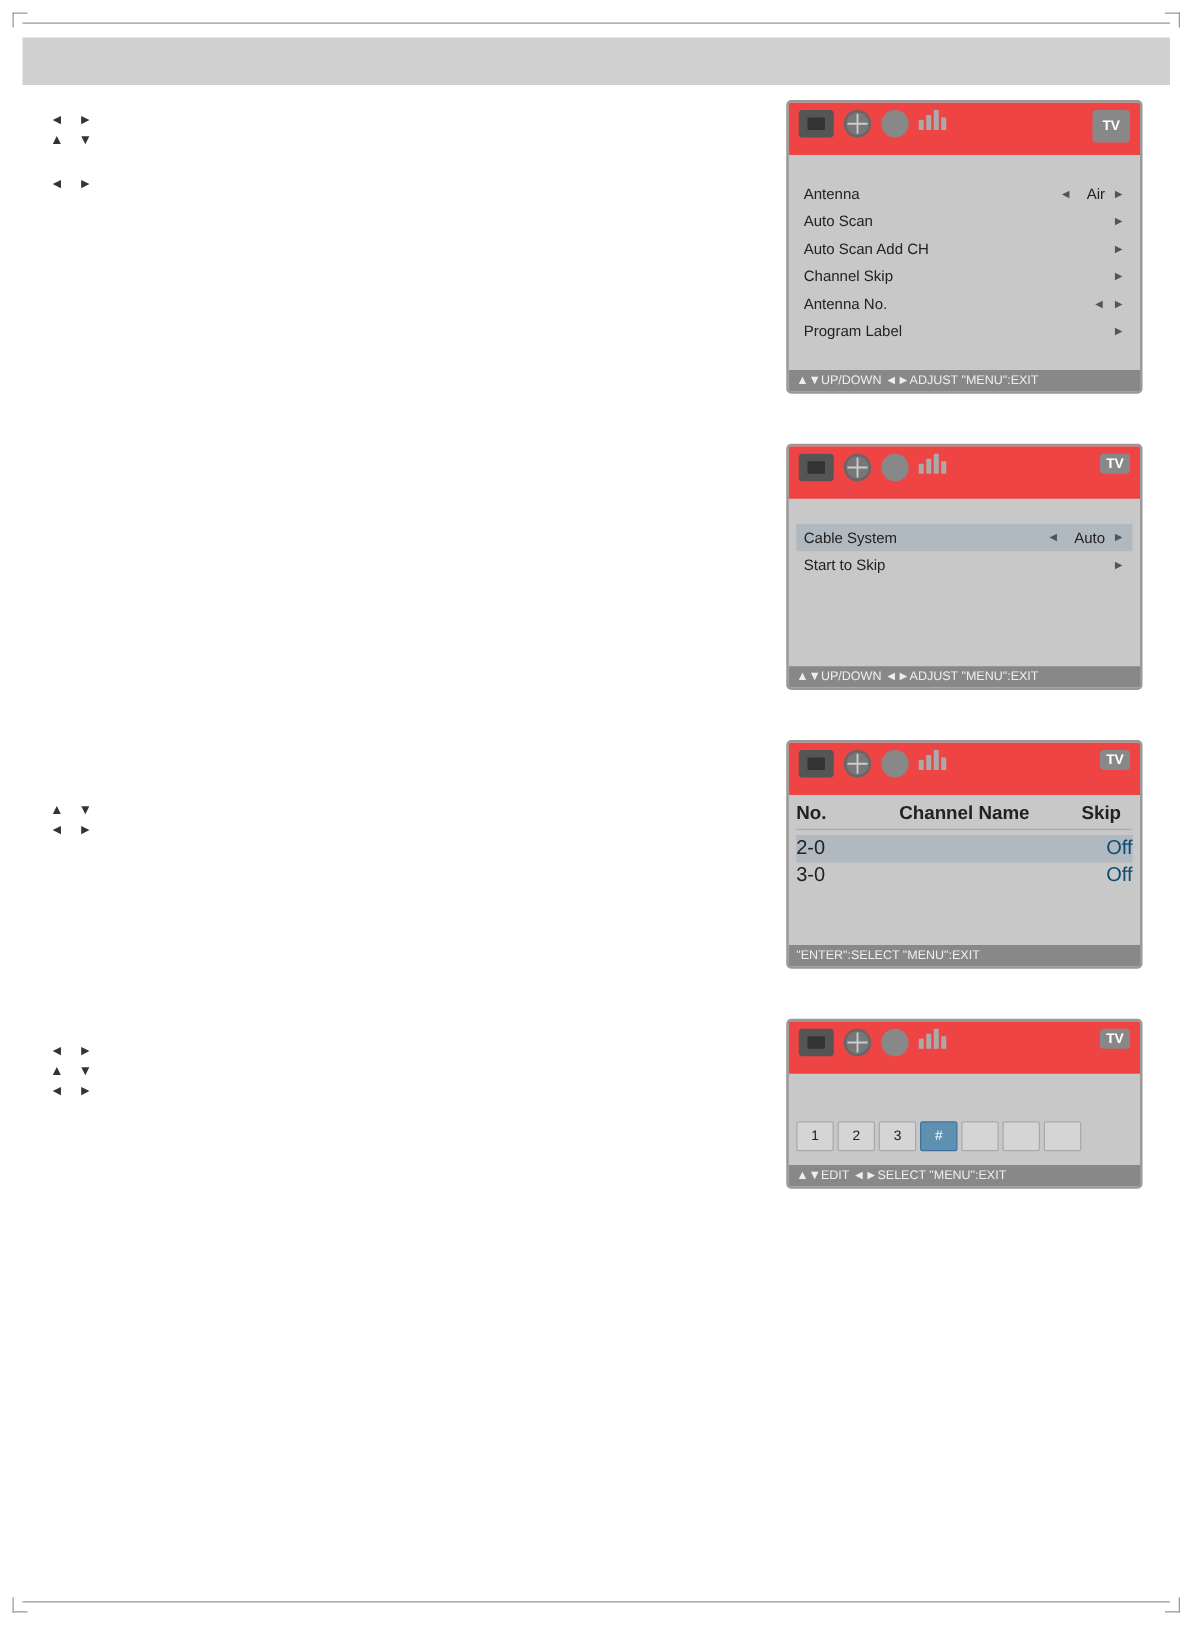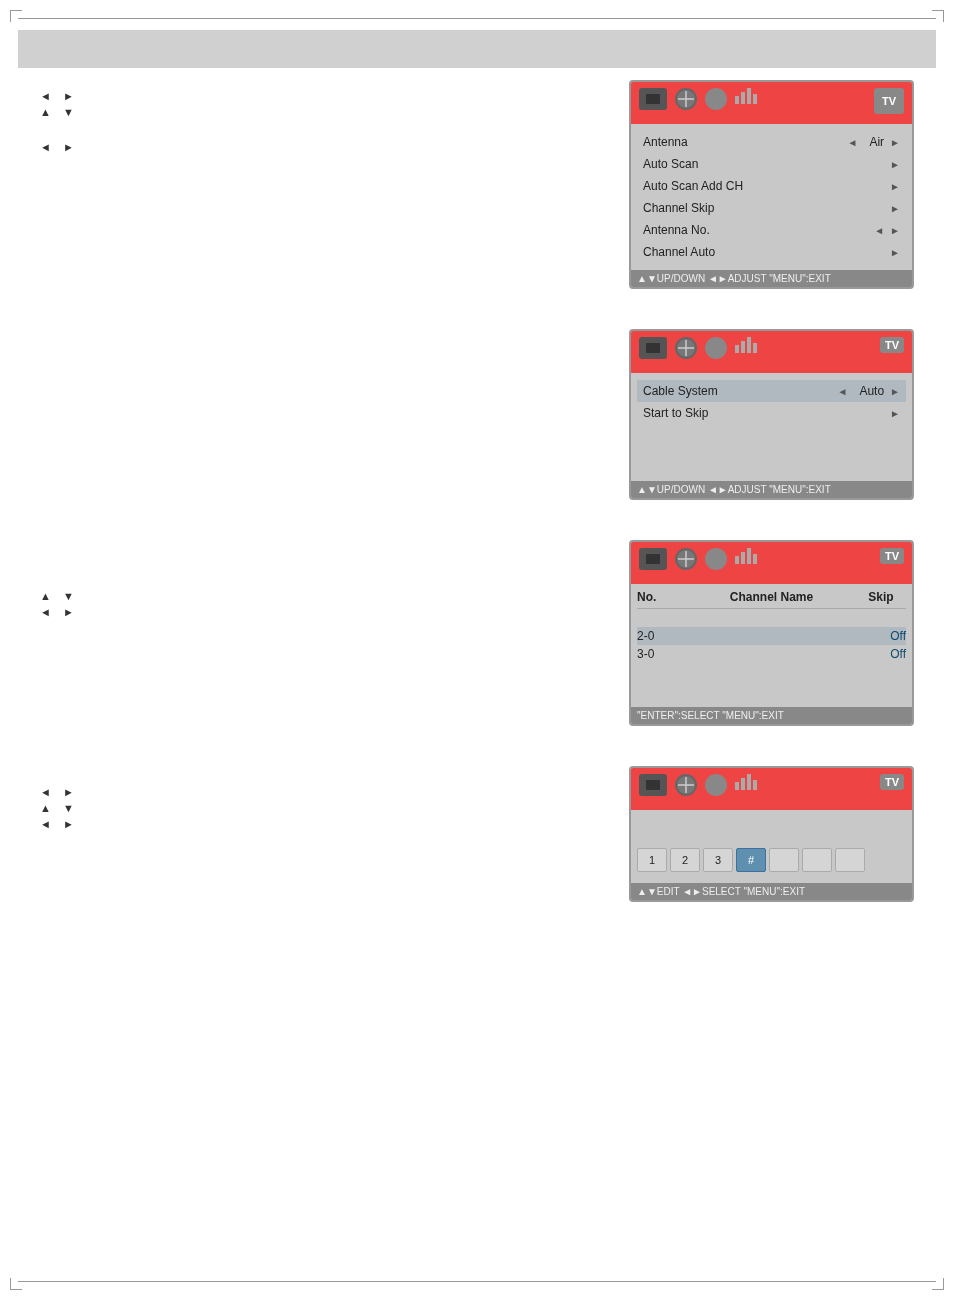--- a/index.html
+++ b/index.html
@@ -134,21 +134,21 @@
       background: #888;
       border-radius: 3px;
       display: flex; align-items: center; justify-content: center;
       color: #fff;
       font-size: 10px;
       font-weight: bold;
     }
     .tv-header-spacer { flex: 1; }
 
     .tv-body {
-      padding: 7px 6px;
+      padding: 20px 6px;
     }
 
     .menu-row {
       display: flex;
       align-items: center;
       padding: 3px 6px;
       font-size: 12px;
       color: #222;
       min-height: 22px;
     }
@@ -181,34 +181,34 @@
       gap: 6px;
     }
 
     
     .skip-table {
       width: 100%;
       padding: 4px 6px;
     }
     .skip-table-header {
       display: flex;
-      font-size: 12px;
+      font-size: 15px;
       font-weight: bold;
       color: #222;
       padding: 2px 0 4px 0;
       border-bottom: 1px solid #aaa;
-      margin-bottom: 18px;
+      margin-bottom: 4px;
     }
     .skip-table-header .col-no { width: 50px; }
     .skip-table-header .col-name { flex: 1; text-align: center; }
     .skip-table-header .col-skip { width: 50px; text-align: center; }
 
     .skip-table-row {
       display: flex;
-      font-size: 12px;
+      font-size: 16px;
       padding: 2px 0;
       align-items: center;
       justify-content: center;
     }
     .skip-table-row.highlighted { background: #b0b8c0; }
     .skip-table-row .col-no { width: 50px; color: #222; }
     .skip-table-row .col-name { flex: 1; }
     .skip-table-row .col-skip { width: 50px; text-align: right; color: #0c4a6e; }
 
     
@@ -315,21 +315,21 @@
           <div class="menu-row">
             <span class="menu-row-label">Channel  Skip</span>
             <span class="menu-row-arrow-right">►</span>
           </div>
           <div class="menu-row">
             <span class="menu-row-label">Antenna  No.</span>
             <span class="menu-row-arrow-left">◄</span>
             <span class="menu-row-arrow-right">►</span>
           </div>
           <div class="menu-row">
-            <span class="menu-row-label">Channel  Auto</span>
+            <span class="menu-row-label">Program  Label</span>
             <span class="menu-row-arrow-right">►</span>
           </div>
         </div>
 
         <div class="tv-footer">
           <span>▲▼UP/DOWN  ◄►ADJUST  "MENU":EXIT</span>
         </div>
       </div>
     </div>
   </div>

